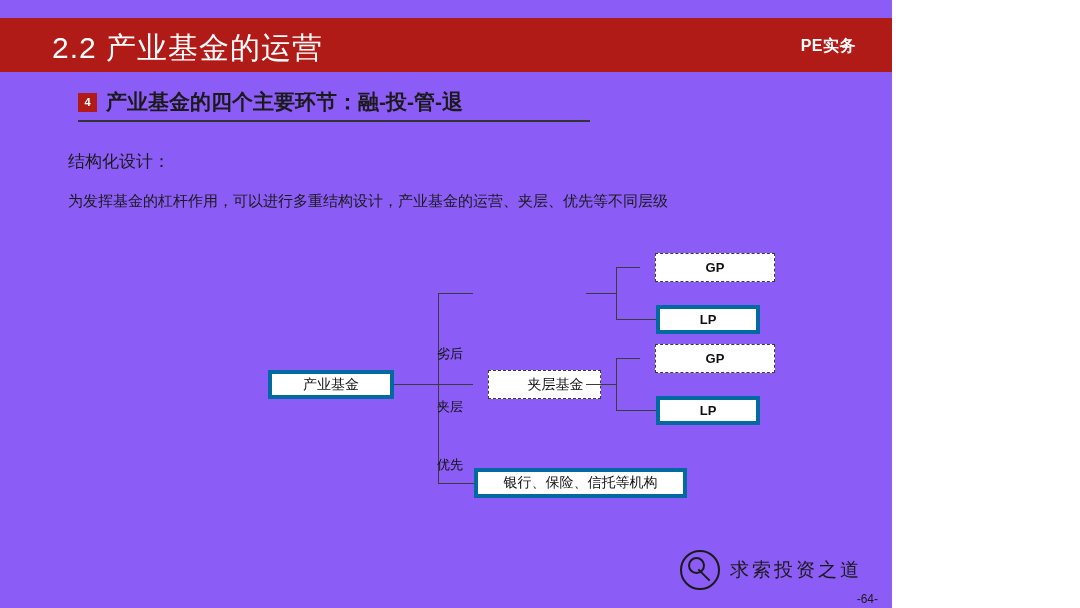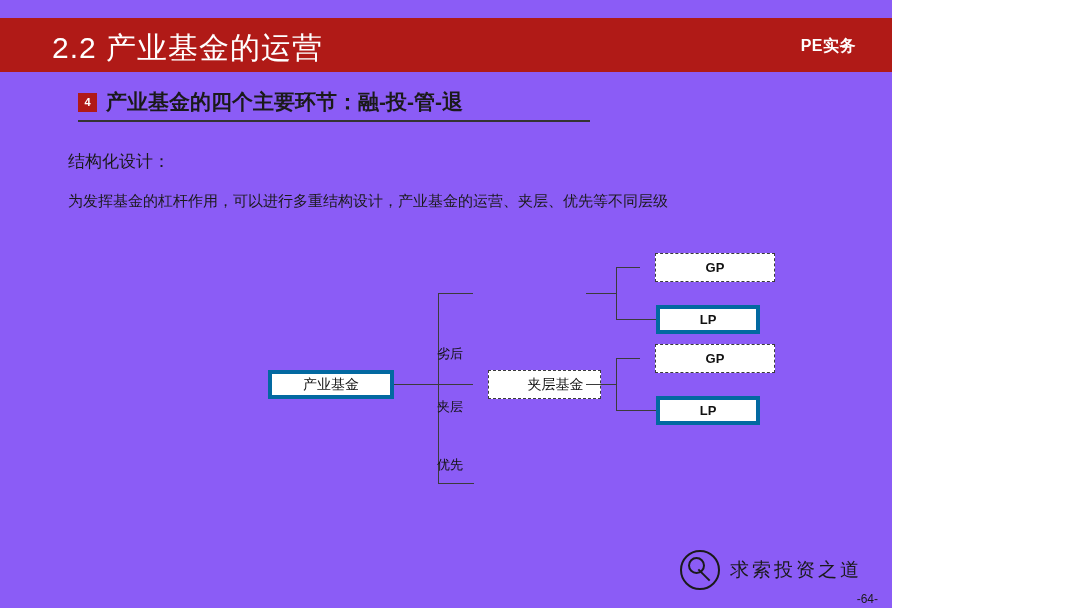--- a/index.html
+++ b/index.html
@@ -252,20 +252,23 @@
     <div class="edge h" style="left:616px; top:410px; width:40px;"></div>
     <div class="node dashed mono" style="left:640px; top:344px; width:120px; height:29px;">
       <span>GP</span>
     </div>
     <div class="node solid mono" style="left:656px; top:396px; width:104px; height:29px;">
       <span>LP</span>
     </div>
 
     <div class="edge h" style="left:438px; top:483px; width:36px;"></div>
     <div class="branch-label" style="left:437px; top:456px;">优先</div>
+    <div class="node solid" style="left:474px; top:468px; width:213px; height:30px;">
+      <span>银行、保险、信托等机构</span>
+    </div>
 
   </div>
 
   <div class="qr">
     <div class="qr-mark"></div>
     <div class="qr-text">求索投资之道</div>
   </div>
   <div class="page-num">-64-</div>
 
 </div>

